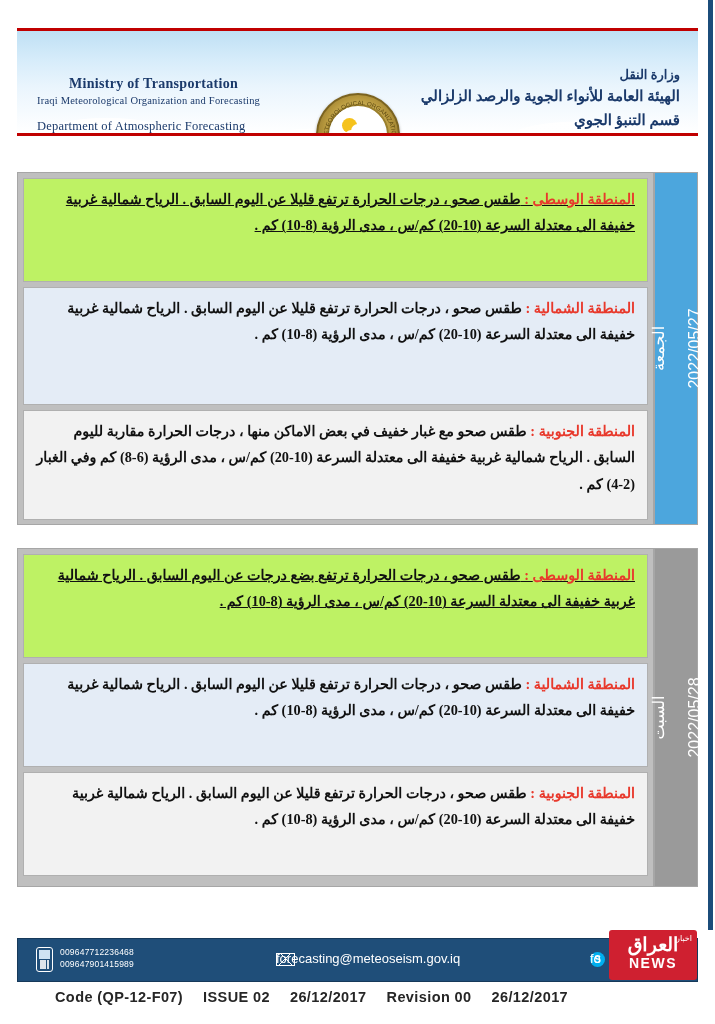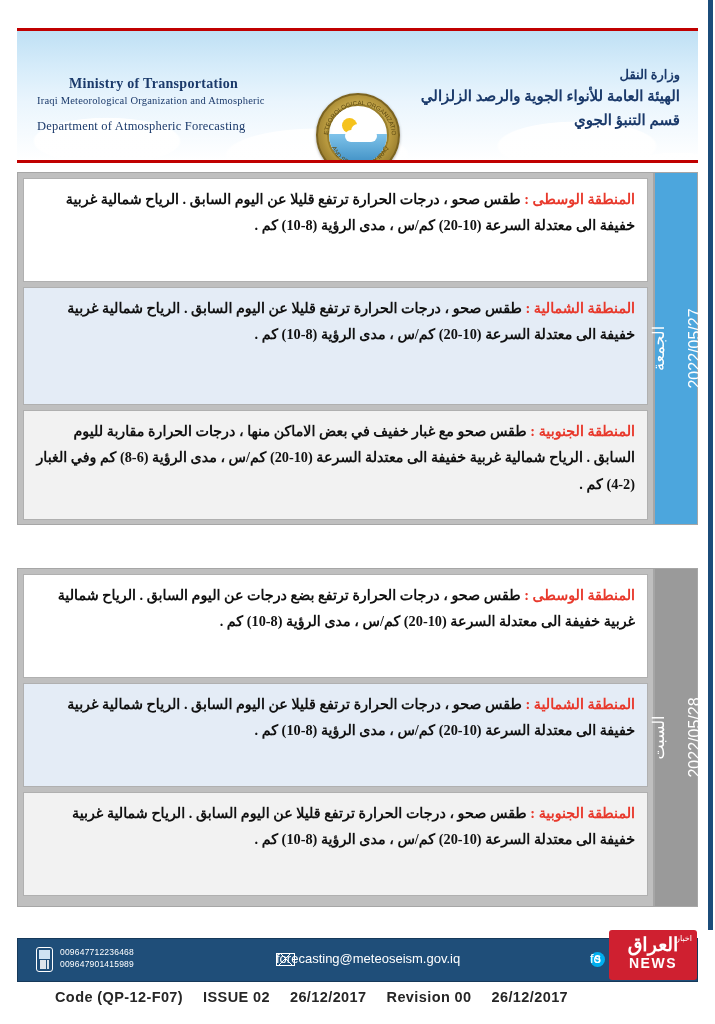--- a/index.html
+++ b/index.html
@@ -13,21 +13,21 @@
     position: relative;
     width: 715px; height: 1024px;
     background: #ffffff;
     overflow: hidden;
   }
 
   
   .header {
     position: absolute;
     left: 17px; top: 28px;
-    width: 681px; height: 135px;
+    width: 681px; height: 108px;
     border-top: 3px solid #c00000;
     border-bottom: 3px solid #c00000;
     background: linear-gradient(to bottom, #bfe0f4 0%, #d6ecfa 28%, #eaf5fd 55%, #ffffff 100%);
     overflow: hidden;
   }
   .header:before {
     content: "";
     position: absolute;
     left: 0; top: 40px; width: 100%; height: 95px;
     background:
@@ -98,21 +98,21 @@
     width: 11px; height: 11px; border-radius: 50%; background: #fff;
   }
   .logo .ring-text {
     position: absolute; left: 0; top: 0; width: 84px; height: 84px;
     z-index: 5;
   }
 
   
   .day-block { position: absolute; left: 17px; width: 681px; }
   .day-block.d1 { top: 172px; height: 353px; }
-  .day-block.d2 { top: 568px; height: 339px; }
+  .day-block.d2 { top: 548px; height: 339px; }
 
   .day-body {
     position: absolute; left: 0; top: 0;
     width: 637px; height: 100%;
     background: #bfbfbf;
     border: 1px solid #a6a6a6;
     padding: 5px;
   }
   .day-tab {
     position: absolute; right: 0; top: 0;
@@ -135,21 +135,21 @@
     border: 1px solid #b0b0b0;
     padding: 7px 12px 9px 12px;
     font-family: "Liberation Serif", serif;
     font-size: 14.3px;
     line-height: 1.85;
     color: #111111;
     font-weight: bold;
     margin-bottom: 5px;
   }
   .region:last-child { margin-bottom: 16px; }
-  .region.f1 { background: #ffffff; }
+  .region.f1 { background: #bef264; text-decoration: underline; }
   .region.f2 { background: #e4ecf6; }
   .region.f3 { background: #f2f2f2; }
   .region .rname { color: #e8392c; }
   .region .colon { color: #e8392c; font-weight: bold; }
 
   
   .d1 .r-a { height: 104px; }
   .d1 .r-b { height: 118px; }
   .d1 .r-c { height: 110px; }
   .d2 .r-a { height: 104px; }
@@ -248,21 +248,21 @@
   }
 </style>
 </head>
 <body>
 
 <div class="page">
 
   <div class="header">
     <div class="hdr-left">
       <div class="l1">Ministry of Transportation</div>
-      <div class="l2">Iraqi Meteorological Organization and Atmospheric</div>
+      <div class="l2">Iraqi Meteorological Organization and Forecasting</div>
       <div class="l3">Department of Atmospheric Forecasting</div>
     </div>
 
     <div class="logo">
       <div class="inner">
         <div class="sky"></div>
         <div class="sun"></div>
         <div class="cloud"></div>
       </div>
       <svg class="ring-text" viewBox="0 0 84 84">

